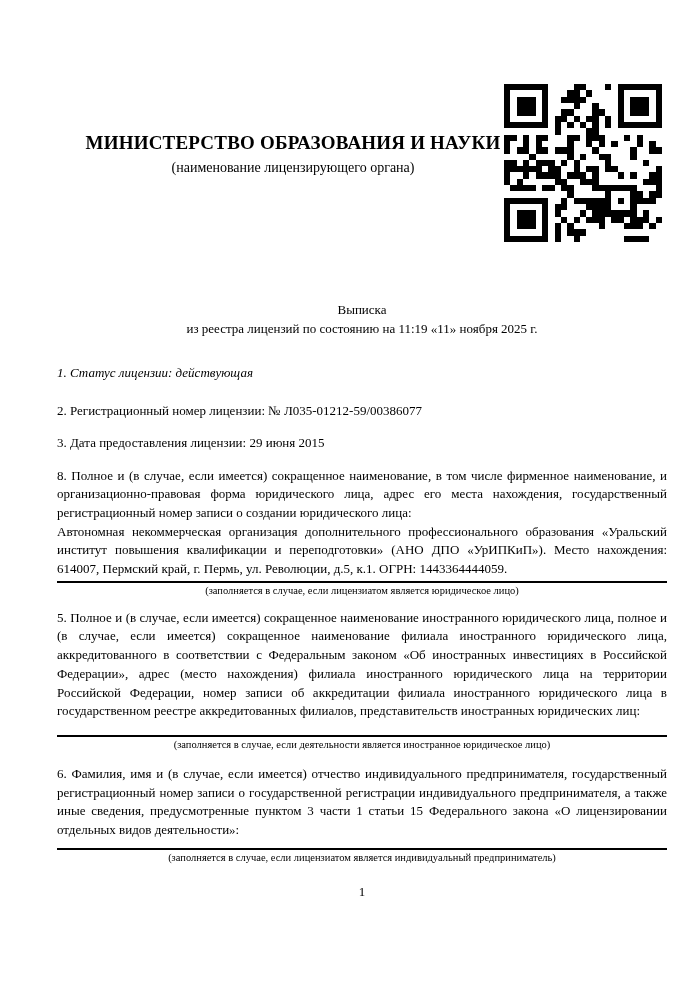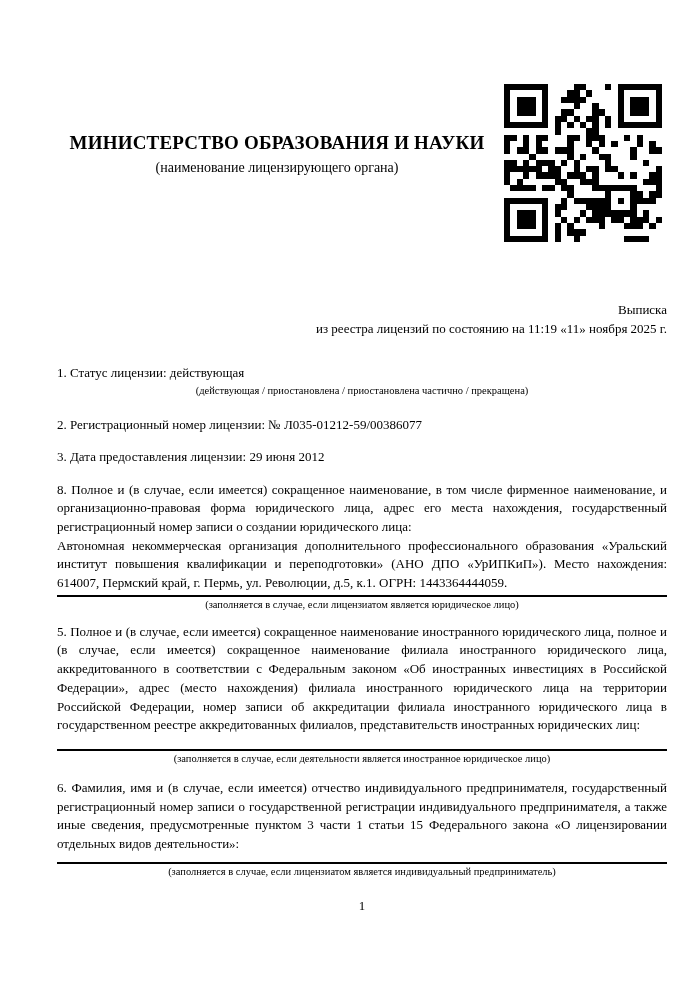--- a/index.html
+++ b/index.html
@@ -6,42 +6,42 @@
   .page{
     position:relative;
     width:700px;height:989px;
     background:#ffffff;
     font-family:"Liberation Serif","DejaVu Serif",serif;
     color:#000000;
     overflow:hidden;
   }
   
   .org{
-    position:absolute;left:54px;top:130px;width:446px;
+    position:absolute;left:70px;top:130px;width:446px;
     text-align:center;
   }
   .org-name{font-weight:bold;font-size:19px;line-height:26px;letter-spacing:.2px;}
   .org-caption{font-size:14px;line-height:13px;margin-top:5px;}
   .qr{
     position:absolute;left:504px;top:84px;width:158px;height:158px;
   }
   .qr svg{display:block;width:158px;height:158px;}
   
   .content{
     position:absolute;left:57px;top:0;width:610px;
     font-size:13px;line-height:18.7px;
   }
-  .doc-title{margin-top:301px;text-align:right;}
+  .doc-title{margin-top:301px;text-align:center;}
   .item{margin:0;}
   .para{text-align:justify;}
   .caption{font-size:10.5px;line-height:13px;text-align:center;margin-top:1px;}
   .rule{border-top:2px solid #000;height:0;margin-top:2px;}
   .blank-lg{height:12px;}
   .blank-sm{height:6px;}
-  #item1{margin-top:26px;}
+  #item1{margin-top:26px;font-style:italic;}
   #item2{margin-top:19px;}
   #item3{margin-top:13px;}
   #item4{margin-top:14px;}
   #item5{margin-top:12px;}
   #item6{margin-top:14px;}
   #item7{margin-top:24px;}
   .page-number{margin-top:19px;text-align:center;}
 </style>
 </head>
 <body>
@@ -355,26 +355,25 @@
 
   <div class="content">
 
     <div class="doc-title">
       <div>Выписка</div>
       <div>из реестра лицензий по состоянию на 11:19 «11» ноября 2025 г.</div>
     </div>
 
     <div class="item" id="item1">
       <div>1. Статус лицензии: действующая</div>
-      <div class="caption">(действующая / приостановлена / приостановлена частично / прекращена)</div>
     </div>
 
     <div class="item" id="item2">2. Регистрационный номер лицензии: № Л035-01212-59/00386077</div>
 
-    <div class="item" id="item3">3. Дата предоставления лицензии: 29 июня 2012</div>
+    <div class="item" id="item3">3. Дата предоставления лицензии: 29 июня 2015</div>
 
     <div class="item" id="item4">
       <div class="para">8. Полное и (в случае, если имеется) сокращенное наименование, в том числе фирменное наименование, и организационно-правовая форма юридического лица, адрес его места нахождения, государственный регистрационный номер записи о создании юридического лица:</div>
       <div class="para">Автономная некоммерческая организация дополнительного профессионального образования «Уральский институт повышения квалификации и переподготовки» (АНО ДПО «УрИПКиП»). Место нахождения: 614007, Пермский край, г. Пермь, ул. Революции, д.5, к.1. ОГРН: 1443364444059.</div>
       <div class="rule"></div>
       <div class="caption">(заполняется в случае, если лицензиатом является юридическое лицо)</div>
     </div>
 
     <div class="item" id="item5">
       <div class="para">5. Полное и (в случае, если имеется) сокращенное наименование иностранного юридического лица, полное и (в случае, если имеется) сокращенное наименование филиала иностранного юридического лица, аккредитованного в соответствии с Федеральным законом «Об иностранных инвестициях в Российской Федерации», адрес (место нахождения) филиала иностранного юридического лица на территории Российской Федерации, номер записи об аккредитации филиала иностранного юридического лица в государственном реестре аккредитованных филиалов, представительств иностранных юридических лиц:</div>

